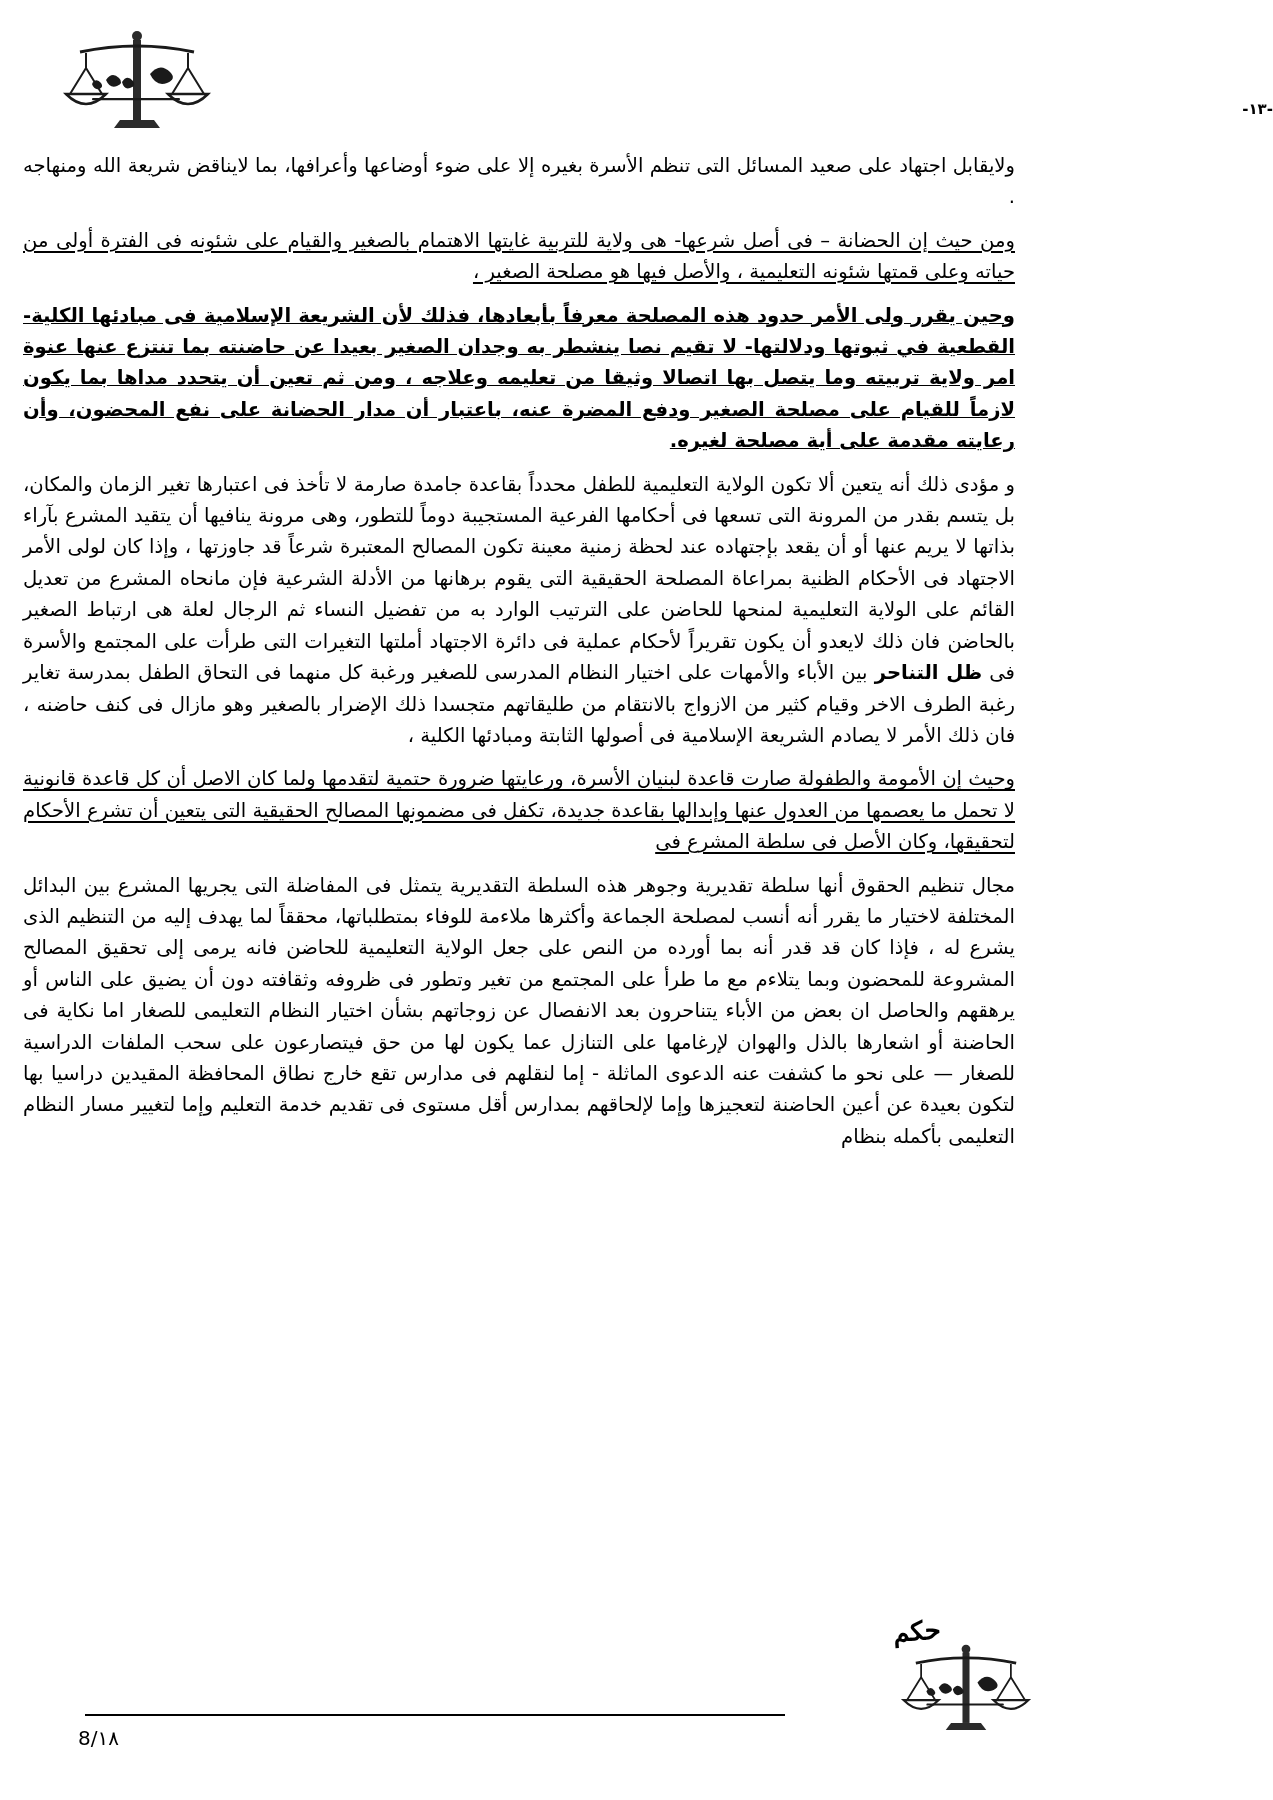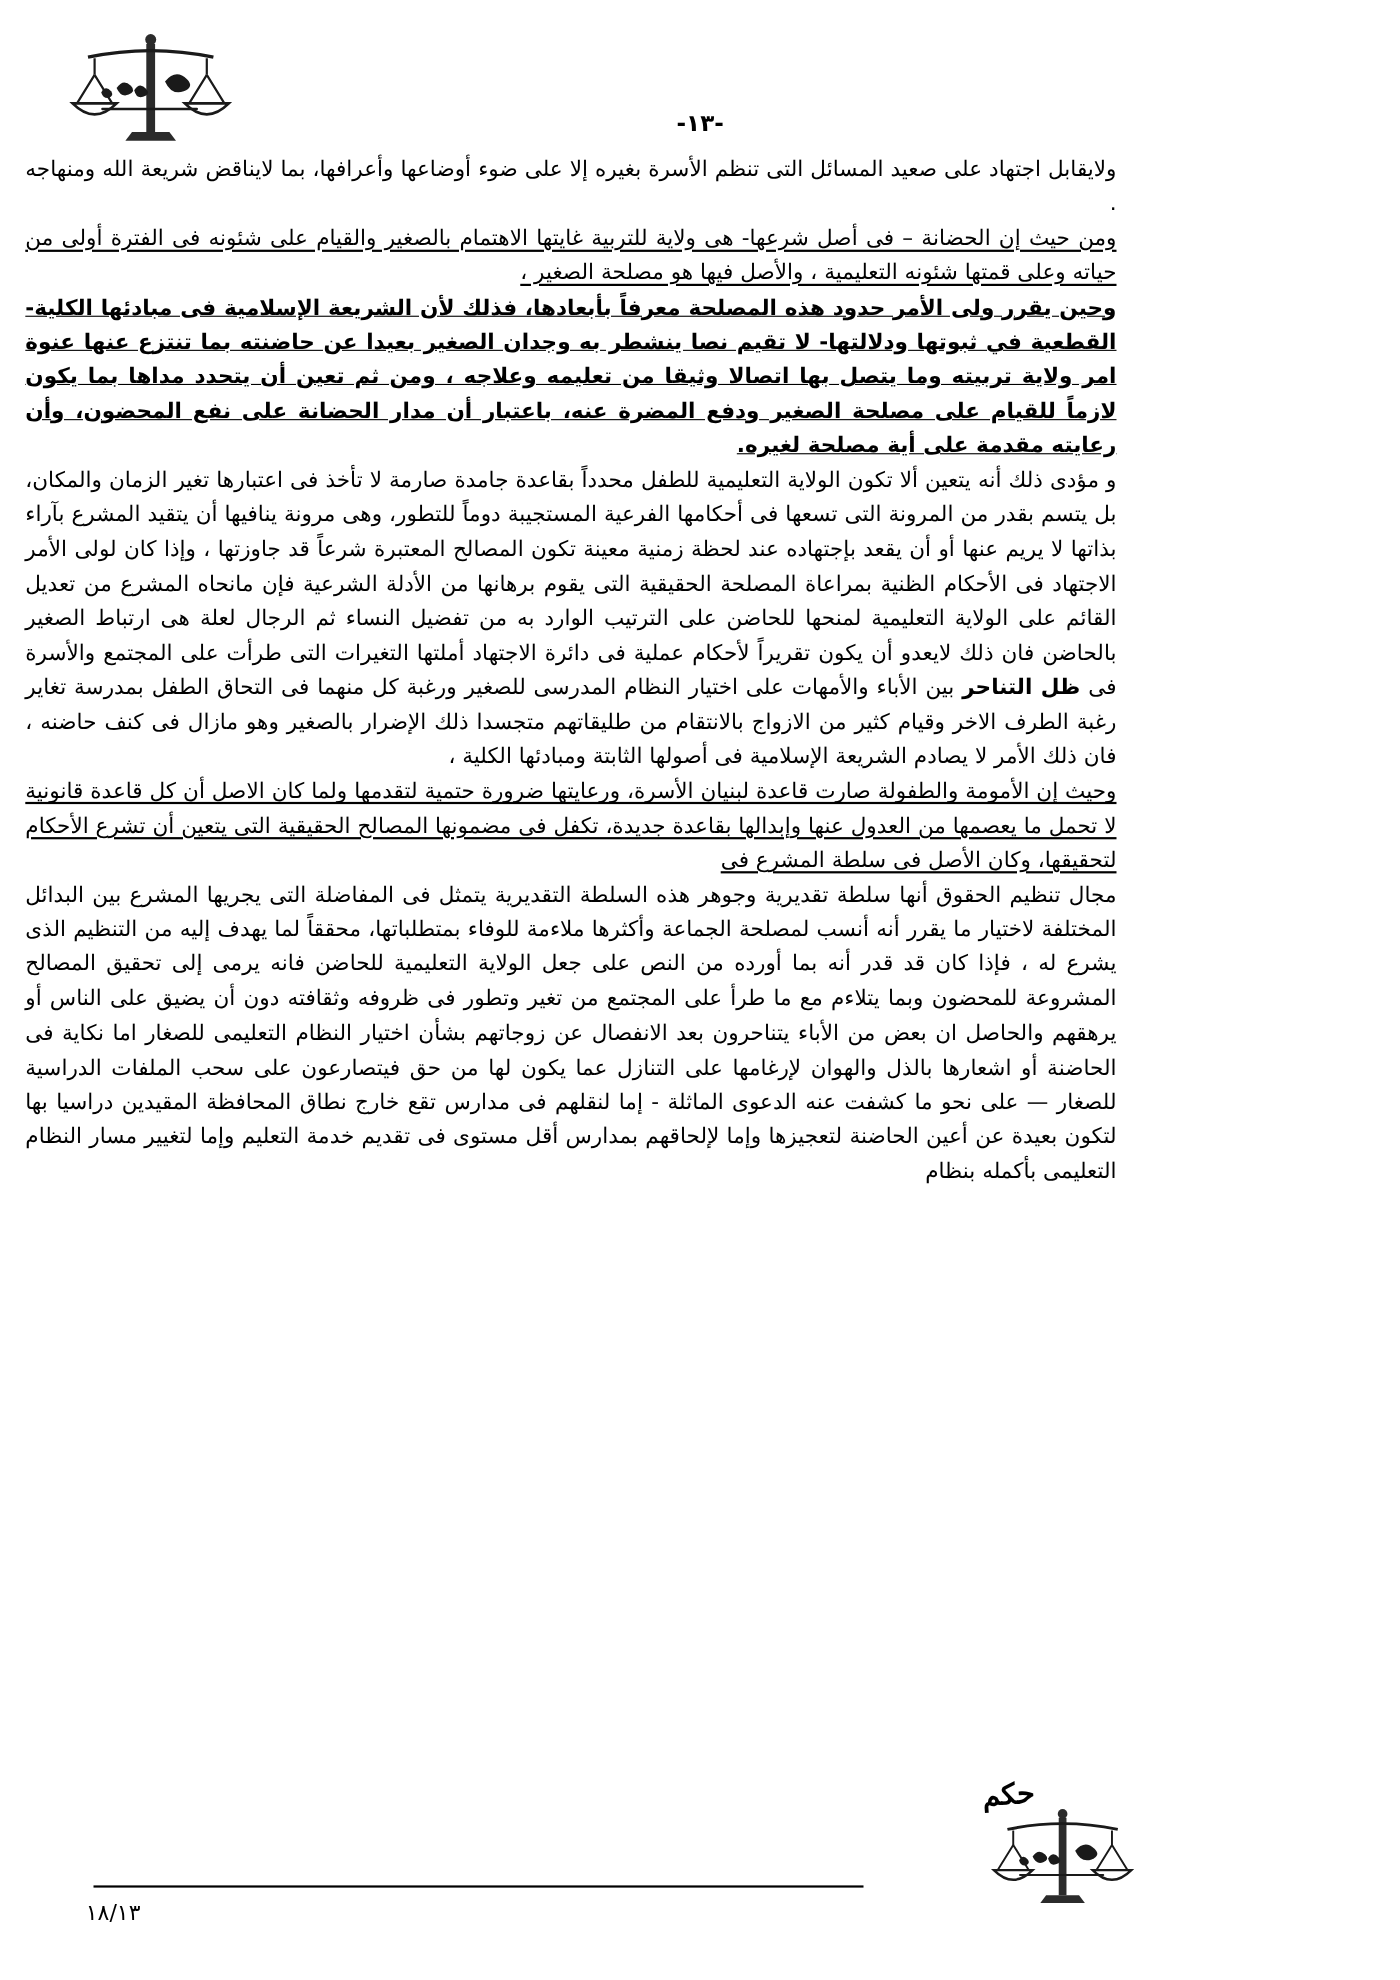--- a/index.html
+++ b/index.html
@@ -30,42 +30,41 @@
   .emblem.bottom   { left: 900px; top: 1636px; width: 132px; height: 100px; }
 
   .emblem svg { display: block; width: 100%; height: 100%; }
 
   
   .page-number {
     position: absolute;
     top: 100px;
     left: 0;
     right: 0;
-    text-align: center;
-    font-size: 21px;
+    font-size: 15px;
     font-weight: 700;
     letter-spacing: 1px;
     font-family: "DejaVu Sans", "Liberation Sans", sans-serif;
   }
 
   
   .body-block {
     position: absolute;
     top: 138px;
     right: 258px;
     width: 992px;
     text-align: justify;
     text-align-last: right;
     font-size: 19.6px;
     line-height: 31.4px;
     font-family: "DejaVu Sans", "Liberation Sans", sans-serif;
     direction: rtl;
   }
   .body-block p {
-    margin: 0 0 0 0;
+    margin: 12px 0 0 0;
     text-align: justify;
     text-align-last: right;
   }
 
   
   .b   { font-weight: 700; }
   .n   { font-weight: 400; }
 
   
   .blk-bu {
@@ -197,15 +196,15 @@
         <path d="M88 52 q10 -12 20 -2 q7 7 -3 11 q-11 4 -17 -9 z"></path>
         <path d="M30 62 q4 -7 9 -1 q3 4 -2 6 q-5 1 -7 -5 z"></path>
         <rect x="30" y="76" width="88" height="2.2" rx="1"></rect>
       </g>
     </svg>
   </div>
 
   <div class="signature">حكم</div>
 
   <div class="footer-rule"></div>
-  <div class="footer-pageno">١٨/١٣</div>
+  <div class="footer-pageno">١٨/8</div>
 
 </div>
 
 </body></html>

